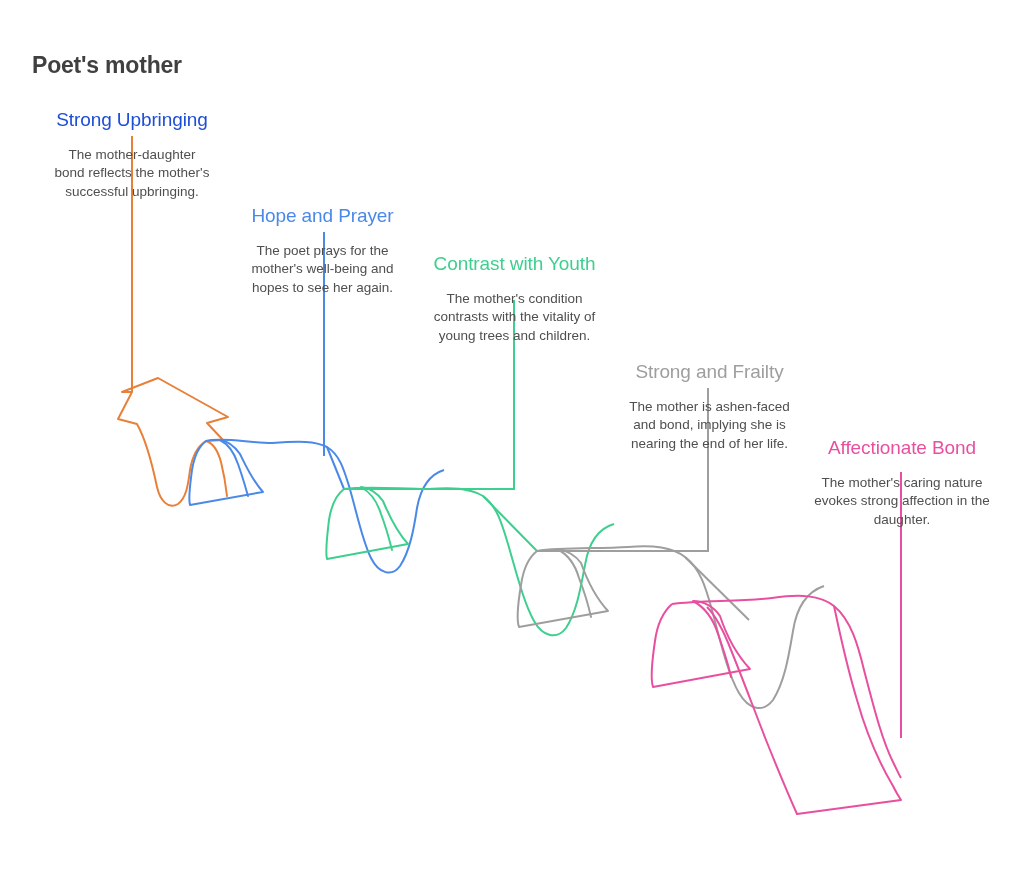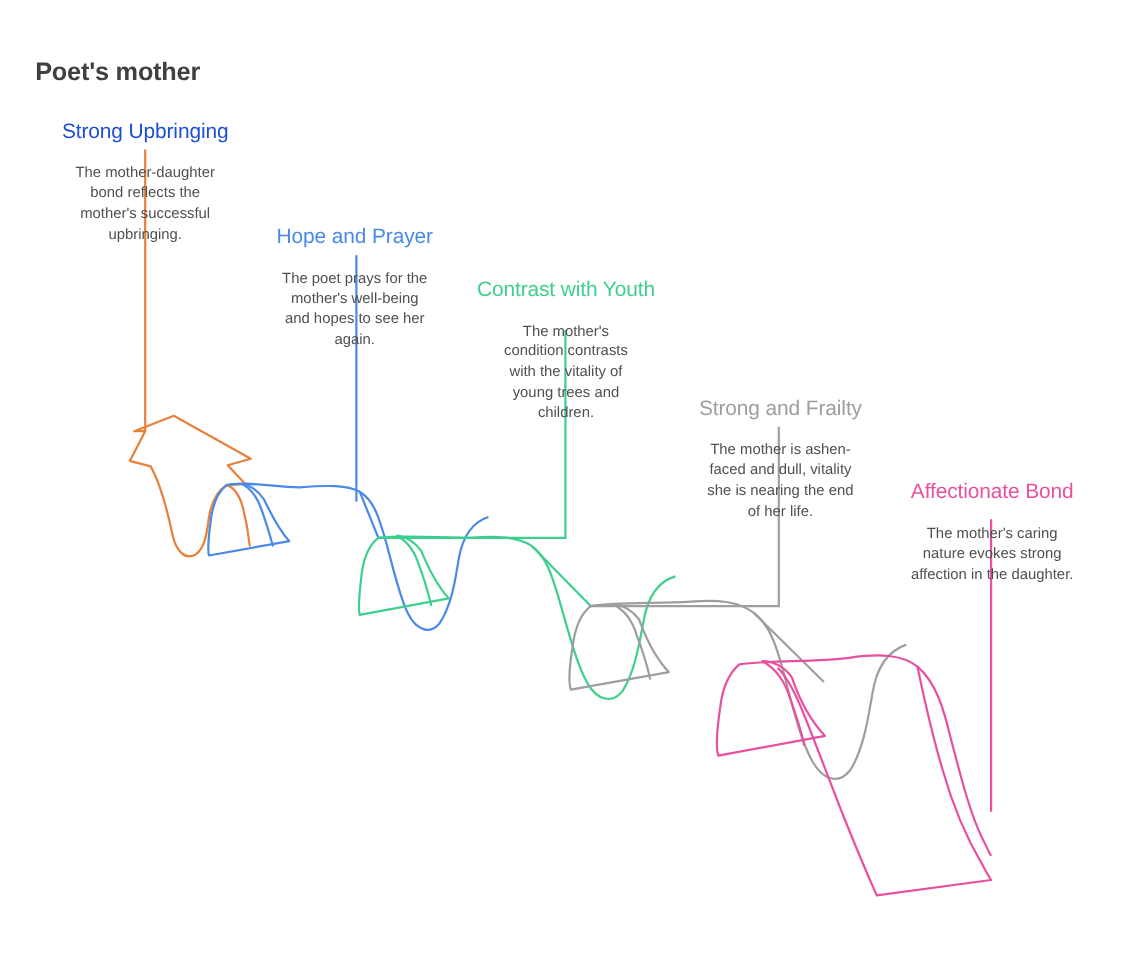--- a/index.html
+++ b/index.html
@@ -44,21 +44,21 @@
     font-size: 19px;
     font-weight: normal;
     line-height: 1.25;
     margin: 0 0 14px 0;
     letter-spacing: -0.1px;
   }
   .label-desc {
     font-size: 13.5px;
     line-height: 1.38;
     color: #4f4f4f;
-    margin: 16px;
+    margin: 0;
   }
 </style>
 </head>
 <body>
 
 <div id="canvas">
 
   <div id="title">Poet's mother</div>
 
   <svg id="ribbons" viewBox="0 0 1032 889">
@@ -193,21 +193,21 @@
     <div class="label-desc">The poet prays for the mother's well-being and hopes to see her again.</div>
   </div>
 
   <div class="label-block" style="left:432px; top:252px; width:165px;">
     <div class="label-heading" style="color:#3ECF8E;">Contrast with Youth</div>
     <div class="label-desc">The mother's condition contrasts with the vitality of young trees and children.</div>
   </div>
 
   <div class="label-block" style="left:622px; top:360px; width:175px;">
     <div class="label-heading" style="color:#9E9E9E;">Strong and Frailty</div>
-    <div class="label-desc">The mother is ashen-faced and dull, vitality she is nearing the end of her life.</div>
+    <div class="label-desc">The mother is ashen-faced and bond, implying she is nearing the end of her life.</div>
   </div>
 
   <div class="label-block" style="left:812px; top:436px; width:180px;">
     <div class="label-heading" style="color:#E8509F;">Affectionate Bond</div>
     <div class="label-desc">The mother's caring nature evokes strong affection in the daughter.</div>
   </div>
 
 </div>
 
 </body></html>

